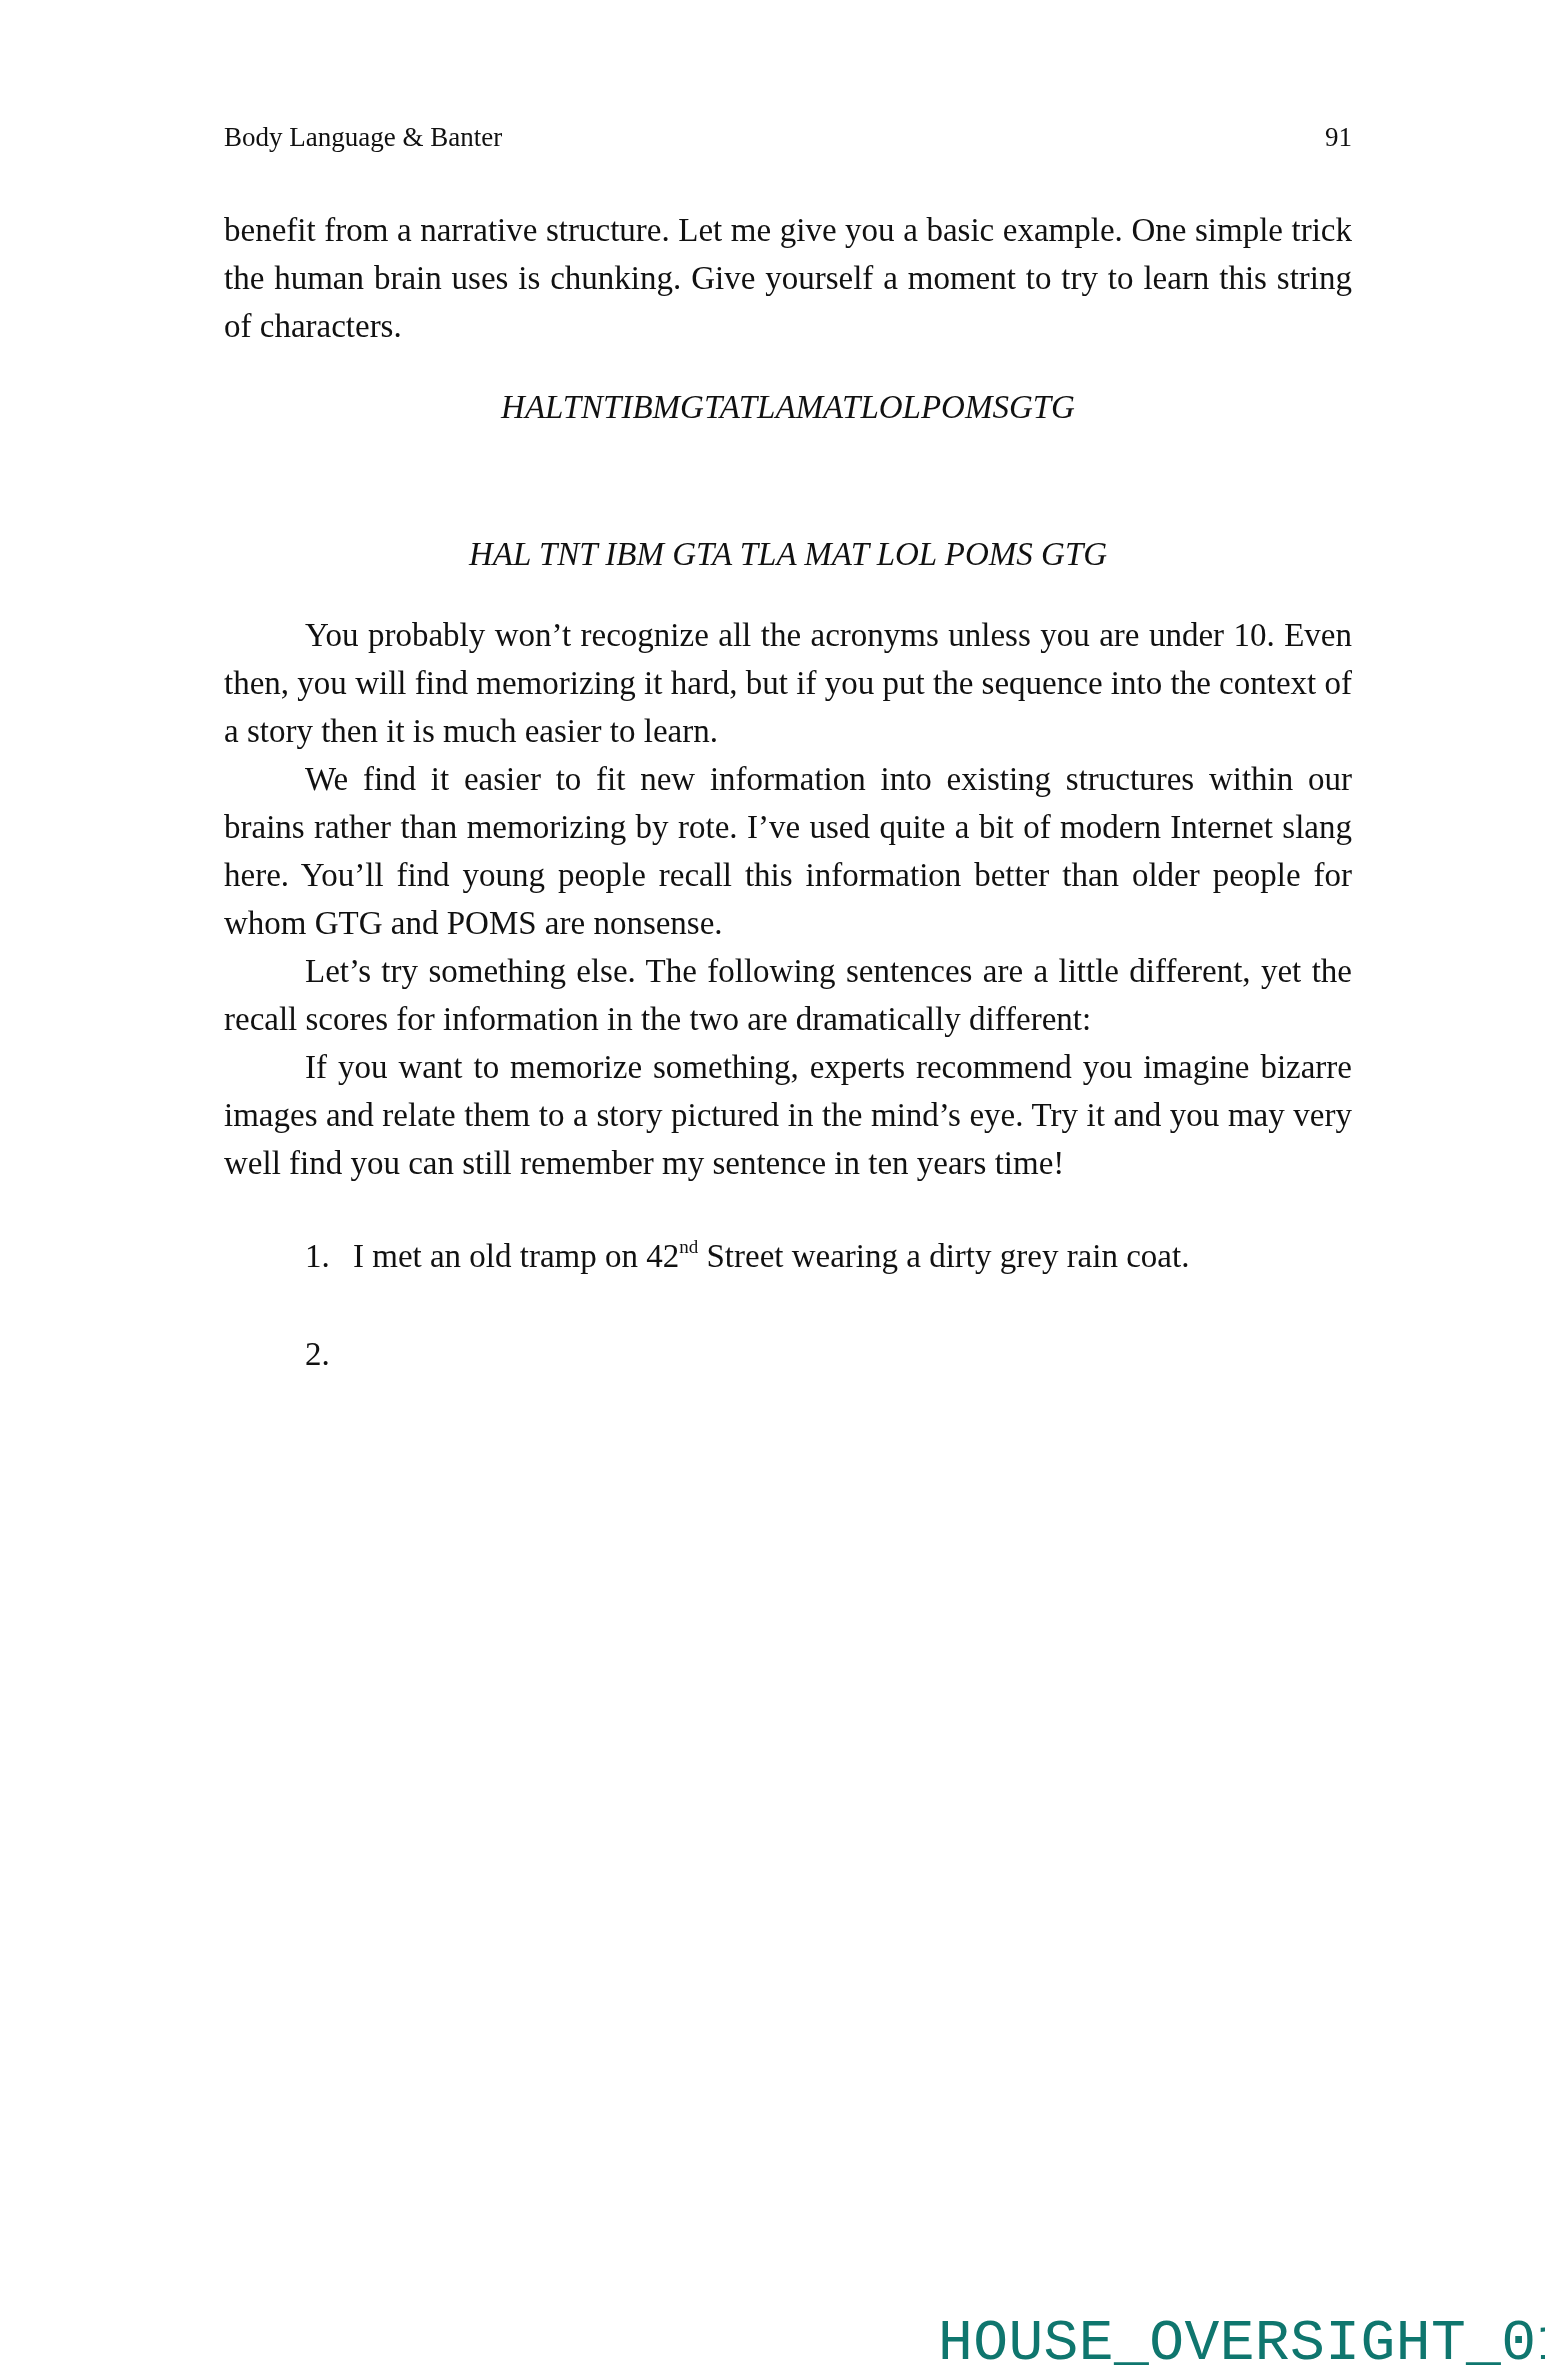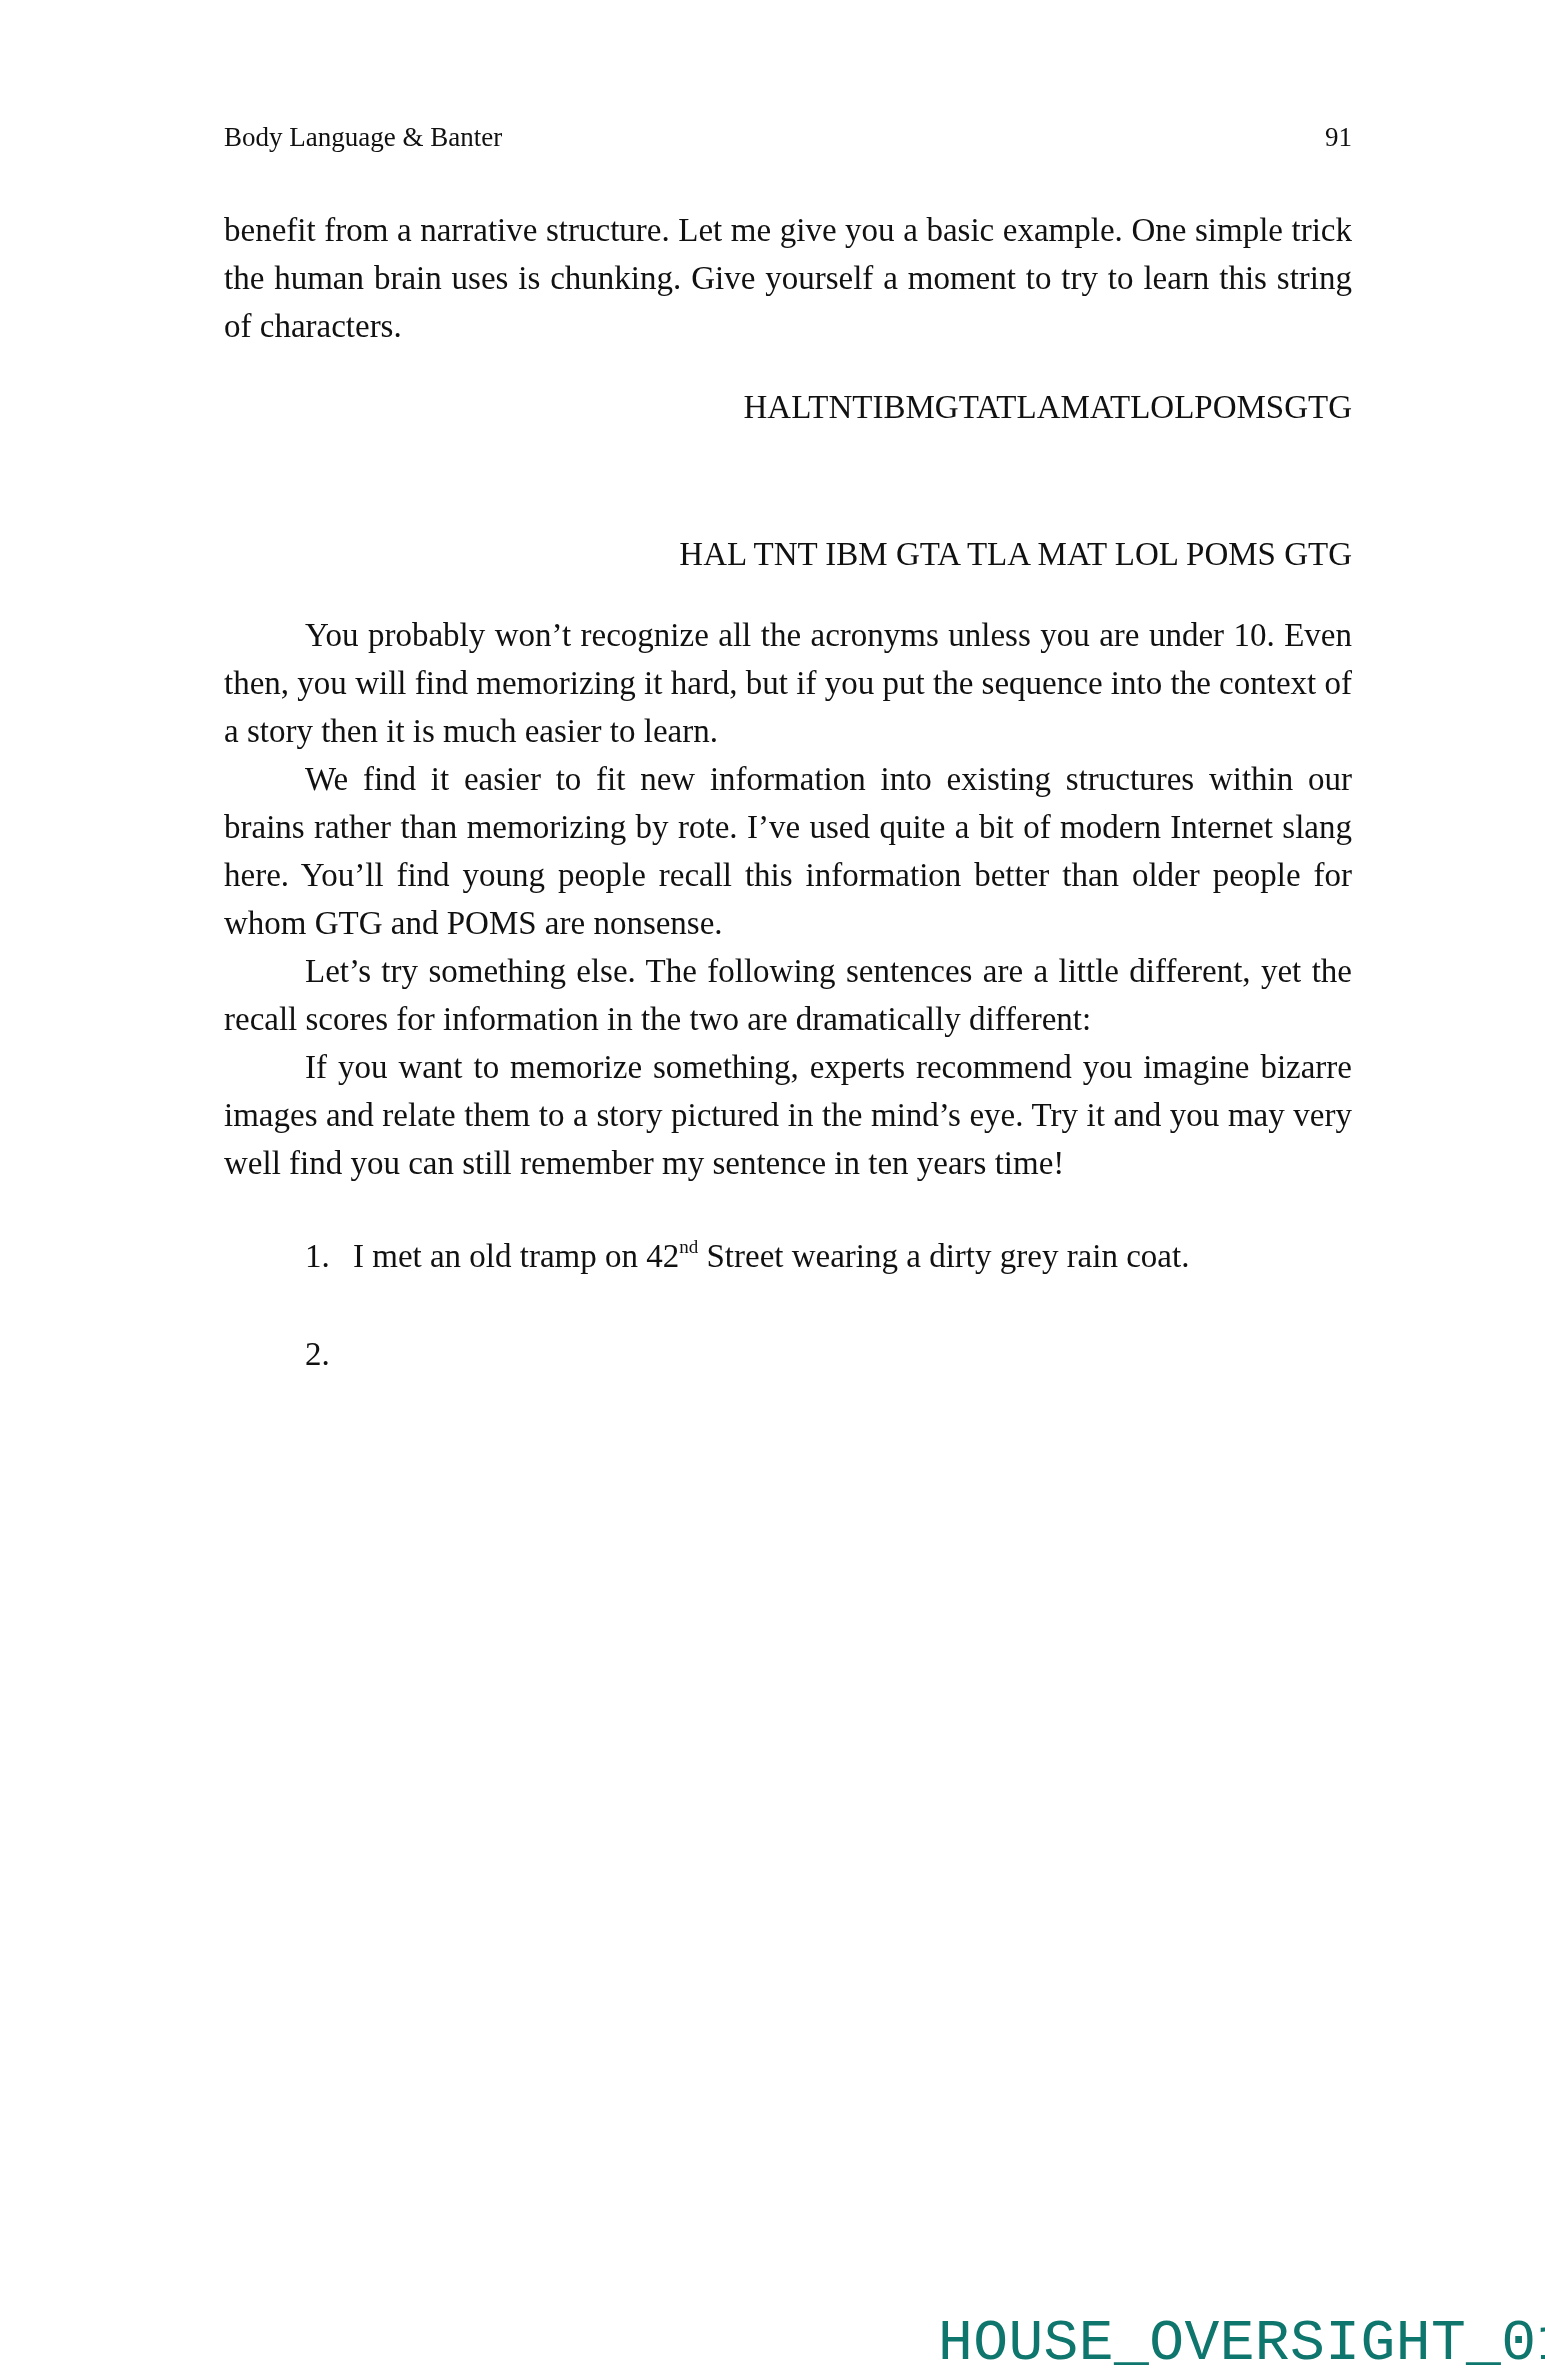--- a/index.html
+++ b/index.html
@@ -50,21 +50,22 @@
   }
   .para {
     margin: 0;
     text-align: justify;
     text-justify: inter-word;
     hyphens: none;
   }
   .indent { text-indent: 81px; }
   .centered {
     margin: 0;
-    text-align: right;
+    text-align: center;
+    font-style: italic;
   }
   .gap-a { height: 33px; }
   .gap-b { height: 45px; }
   .gap-c { height: 50px; }
   .bold { font-weight: bold; }
   .list {
     margin: 0;
     padding: 0;
     list-style: none;
   }

